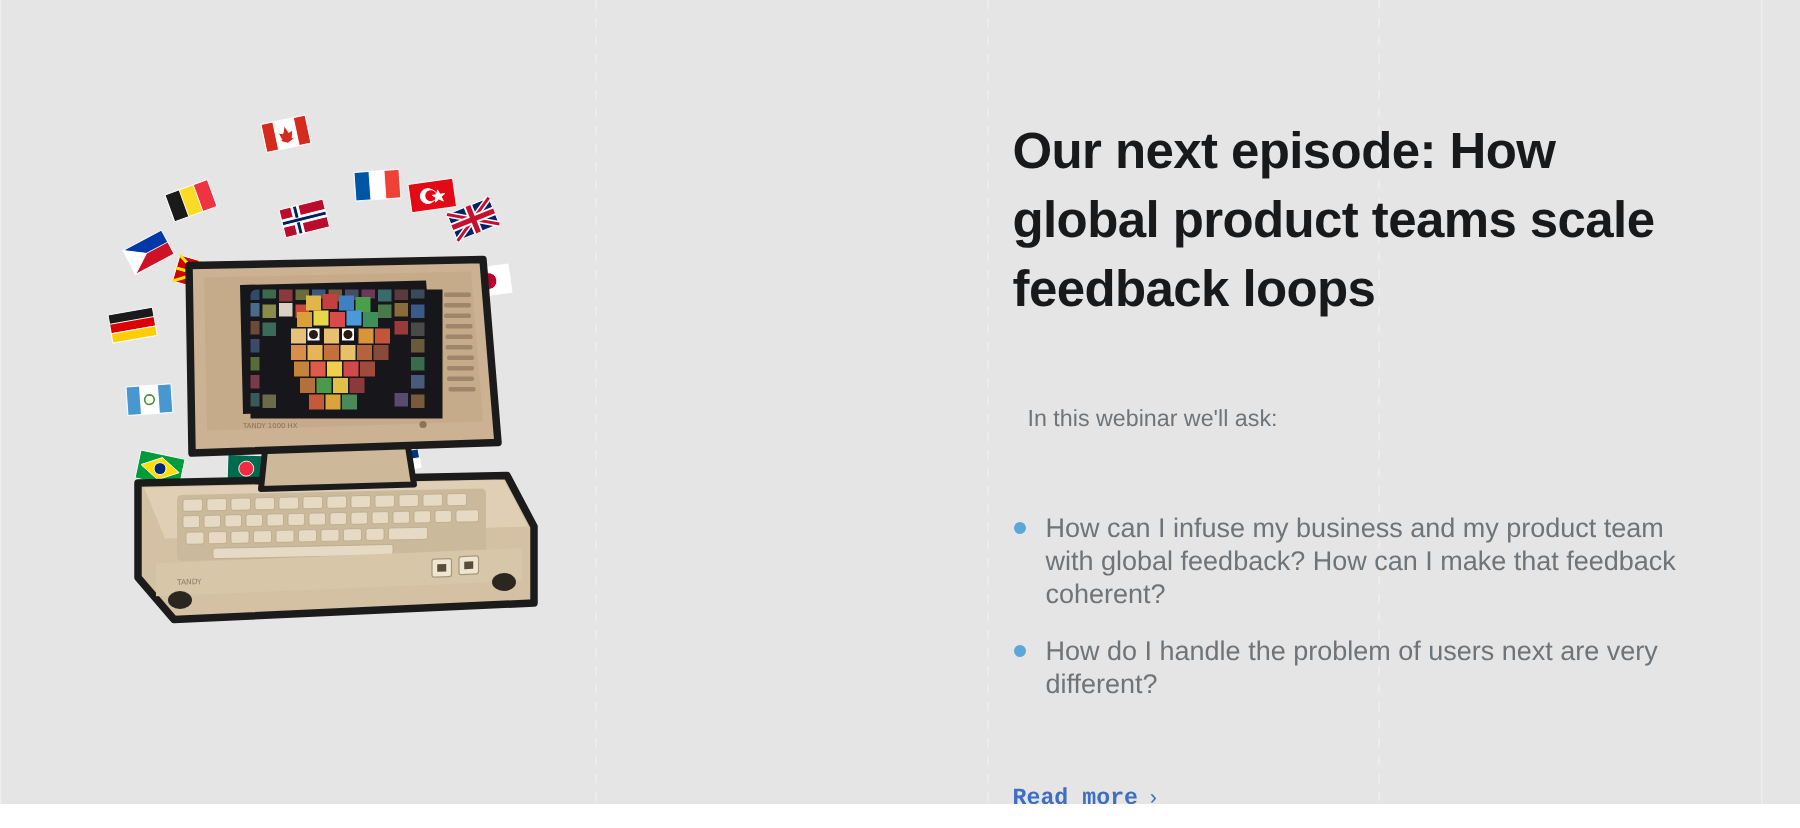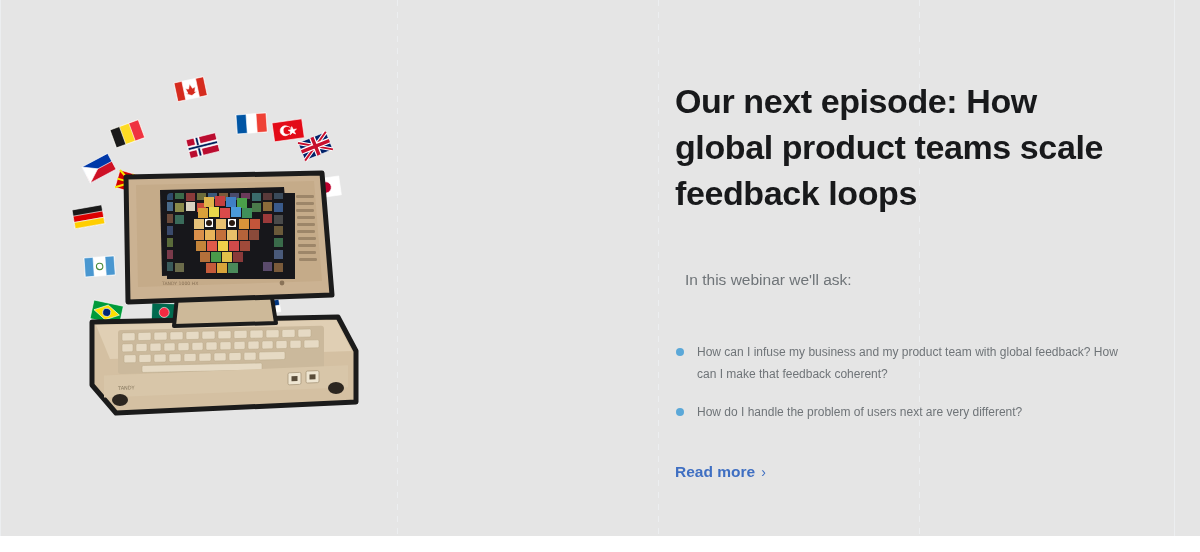--- a/index.html
+++ b/index.html
@@ -73,42 +73,43 @@
   #bullets {
     list-style: none;
     margin: 0;
     padding: 0;
     padding-top: 40px;
   }
   #bullets li {
     position: relative;
     padding-left: 22px;
     margin-bottom: 16px;
-    font-size: 12px;
+    font-size: 18px;
     line-height: 22px;
     color: #6f7478;
   }
   #bullets li:last-child { margin-bottom: 0; }
   .dot {
     position: absolute;
     left: 1px;
     top: 7px;
     width: 8px;
     height: 8px;
     border-radius: 50%;
     background: #5ba8d8;
   }
   #readmore {
     display: inline-block;
-    margin-top: 40px;
+    margin-top: 56px;
     font-size: 15.5px;
     font-weight: 700;
     color: #3f6fc2;
     text-decoration: none;
     cursor: pointer;
+    font-family: Liberation Mono, monospace;
   }
   #readmore .chev {
     font-weight: 400;
     font-size: 14px;
     margin-left: 6px;
     color: #3f6fc2;
   }
 </style>
 </head>
 <body>

